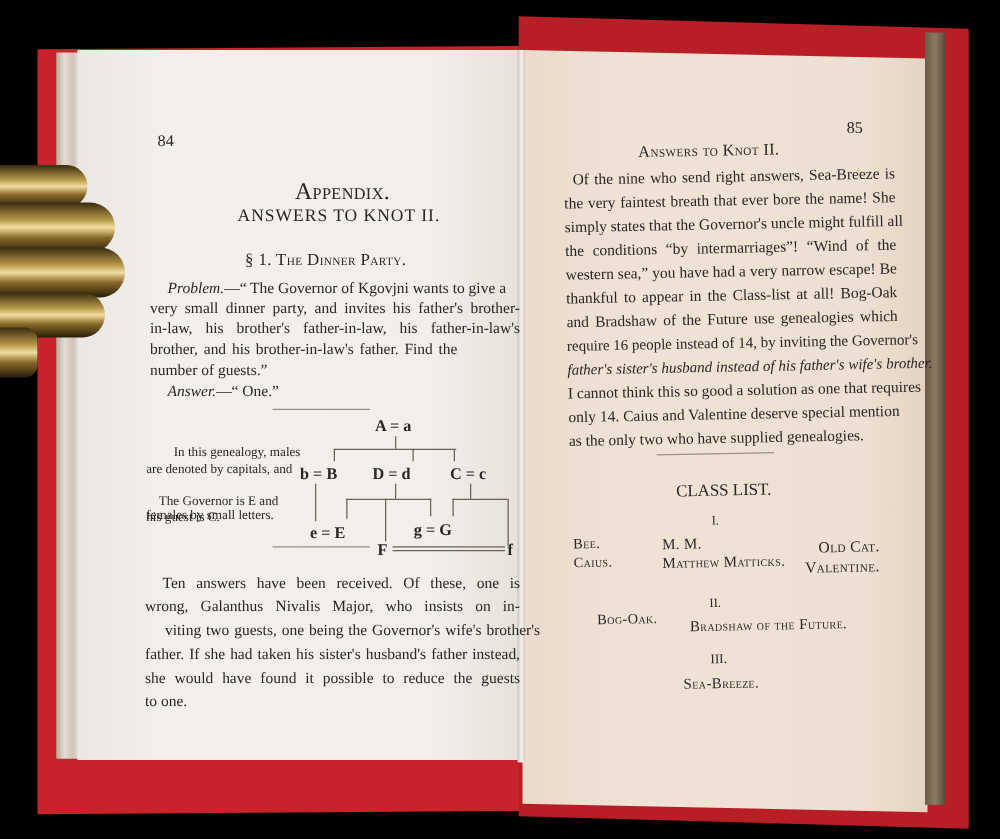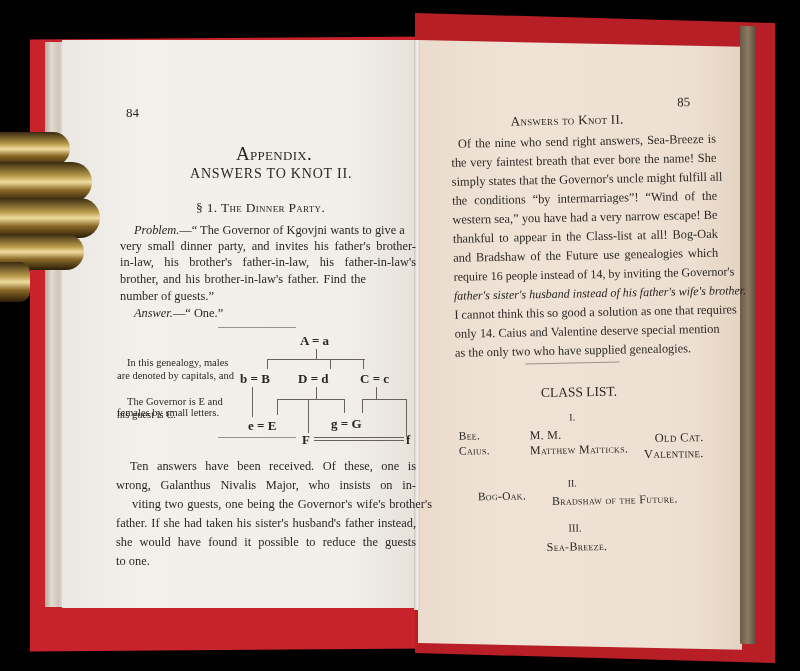--- a/index.html
+++ b/index.html
@@ -60,21 +60,21 @@
 <div class="t" style="left:120px;top:273px;width:246px;">
     <span class="just">brother, and his brother-in-law's father. Find the</span>
   </div>
 <div class="t" style="left:120px;top:290px;">number of guests.”</div>
 <div class="t" style="left:134px;top:307px;">
   <span class="it">Answer.</span><span>—“ One.”</span>
 </div>
 
 <div class="rule" style="left:218px;top:327px;width:78px;"></div>
 
-<div class="t" style="left:127px;top:358px;font-size:10.5px;text-align:center;">In this genealogy, males</div>
+<div class="t" style="left:139px;top:358px;font-size:10.5px;text-align:center;">In this genealogy, males</div>
 <div class="t" style="left:117px;top:371px;font-size:10.5px;">are denoted by capitals, and</div>
 <div class="t" style="left:117px;top:384px;font-size:10.5px;margin-top:24px;">females by small letters.</div>
 <div class="t" style="left:127px;top:397px;font-size:10.5px;">The Governor is E and</div>
 <div class="t" style="left:117px;top:410px;font-size:10.5px;">his guest is C.</div>
 
 <div class="diagram">
   <div class="n" style="left:60px;top:0;">A = a</div>
   <div class="ln" style="left:76px;top:16px;width:1px;height:10px;"></div>
   <div class="ln" style="left:27px;top:26px;width:98px;height:1px;"></div>
   <div class="ln" style="left:27px;top:26px;width:1px;height:10px;"></div>

